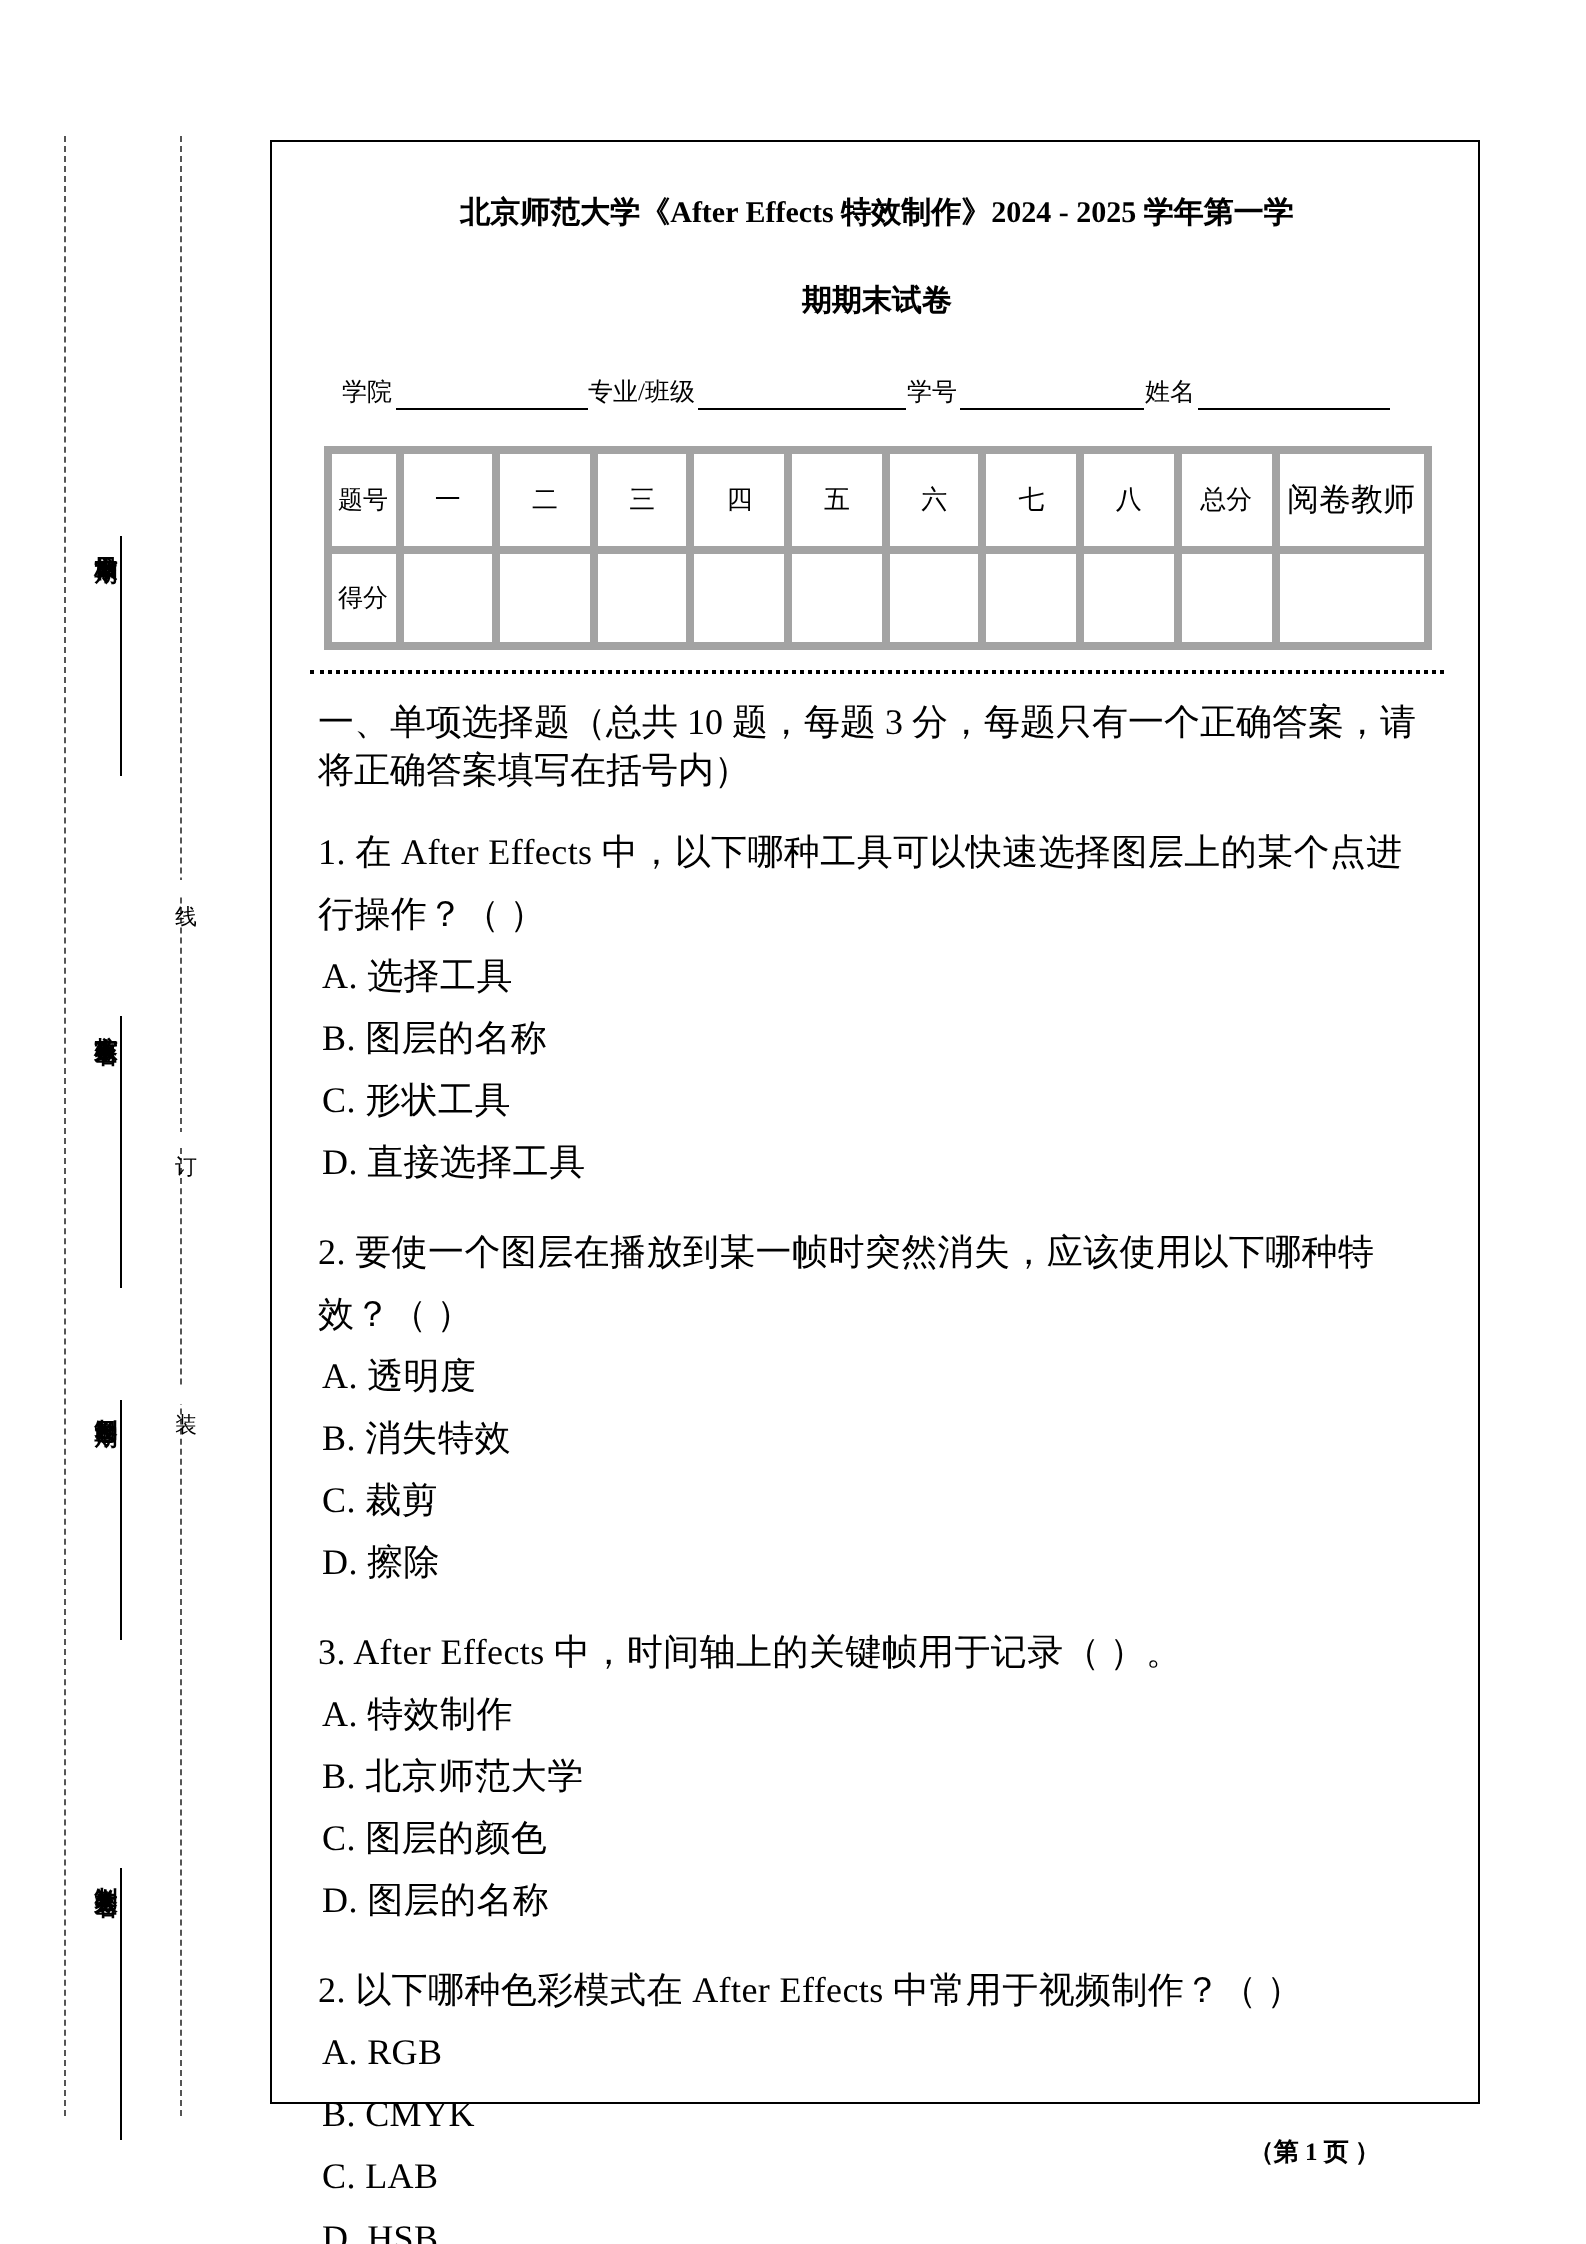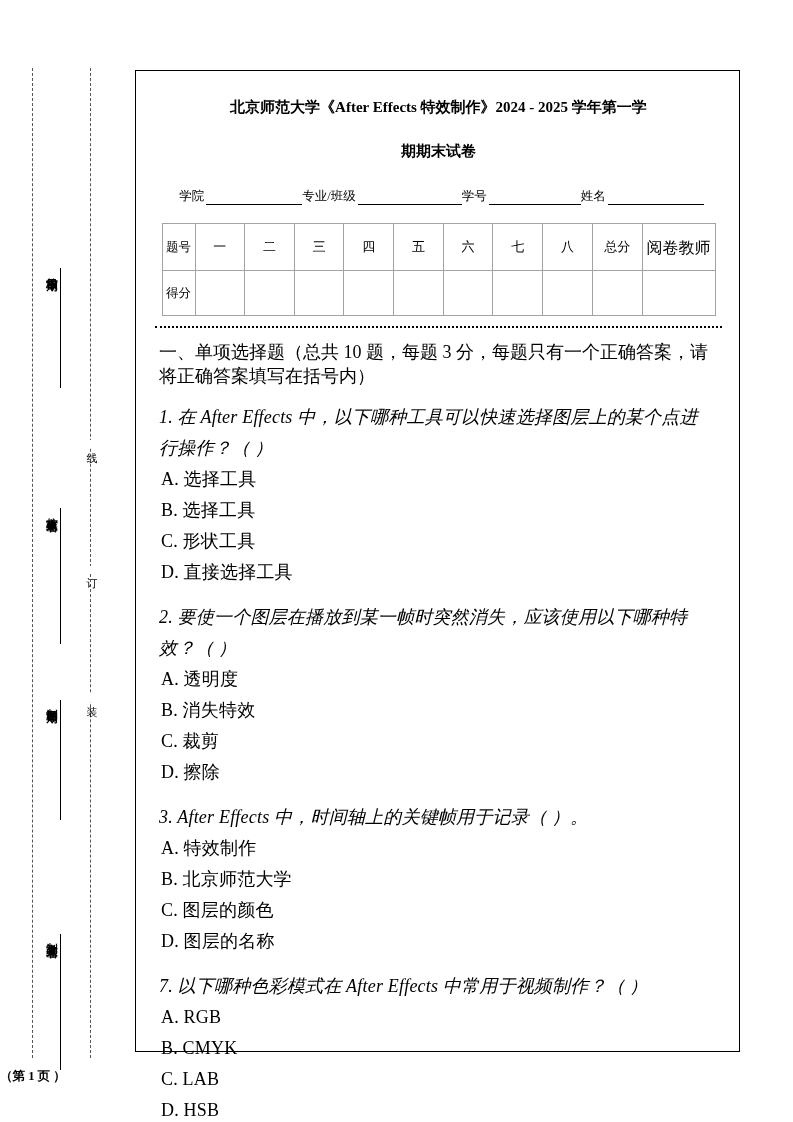--- a/index.html
+++ b/index.html
@@ -87,42 +87,41 @@
   }
 
   
   .fillrow {
     margin-top: 20px;
     padding: 0 18px 0 24px;
     font-size: 12.5px;
     display: flex;
     align-items: flex-end;
     white-space: nowrap;
-    justify-content: center;
   }
   .fillrow .lbl { padding-right: 2px; }
   .fillrow .blank {
     display: inline-block;
     border-bottom: 1px solid #000;
     height: 13px;
   }
   .b1 { width: 96px; }
   .b2 { width: 104px; }
   .b3 { width: 92px; }
   .b4 { width: 96px; }
 
   
   .score-table {
     margin: 18px auto 0 auto;
     border-collapse: collapse;
     width: 554px;
     table-layout: fixed;
   }
   .score-table td {
-    border: 1px solid #a3a3a3;
+    border: 4px solid #a3a3a3;
     text-align: center;
     font-size: 13px;
     height: 26px;
     padding: 0;
   }
   .score-table td.head {
     width: 32px;
     line-height: 15px;
     font-size: 12.5px;
     padding: 2px 0;
@@ -149,34 +148,33 @@
     line-height: 31px;
     font-family: "Liberation Serif", serif;
   }
   .sec-title {
     line-height: 24px;
     margin-bottom: 6px;
   }
   .q {
     margin-top: 14px;
     letter-spacing: 0.2px;
-    font-style: italic;
   }
   .opt {
     margin-left: 2px;
     letter-spacing: 0.2px;
   }
 
   
   .footer {
     position: absolute;
     left: 0;
     top: 1068px;
     width: 690px;
-    text-align: left;
+    text-align: right;
     font-size: 12.5px;
     font-weight: bold;
   }
 </style>
 </head>
 <body>
 
 <div class="left-margin">
   <div class="vline vline-outer"></div>
   <div class="vline vline-inner"></div>
@@ -243,37 +241,37 @@
   </tbody>
     </table>
 
   <div class="dotsep"></div>
 
   <div class="content">
     <div class="sec-title">一、单项选择题（总共 10 题，每题 3 分，每题只有一个正确答案，请将正确答案填写在括号内）</div>
 
     <div class="q">1. 在 After Effects 中，以下哪种工具可以快速选择图层上的某个点进行操作？（   ）</div>
     <div class="opt">A. 选择工具</div>
-    <div class="opt">B. 选择工具</div>
+    <div class="opt">B. 图层的名称</div>
     <div class="opt">C. 形状工具</div>
     <div class="opt">D. 直接选择工具</div>
 
     <div class="q">2. 要使一个图层在播放到某一帧时突然消失，应该使用以下哪种特效？（   ）</div>
     <div class="opt">A. 透明度</div>
     <div class="opt">B. 消失特效</div>
     <div class="opt">C. 裁剪</div>
     <div class="opt">D. 擦除</div>
 
     <div class="q">3. After Effects 中，时间轴上的关键帧用于记录（   ）。</div>
     <div class="opt">A. 特效制作</div>
     <div class="opt">B. 北京师范大学</div>
     <div class="opt">C. 图层的颜色</div>
     <div class="opt">D. 图层的名称</div>
 
-    <div class="q">7. 以下哪种色彩模式在 After Effects 中常用于视频制作？（   ）</div>
+    <div class="q">2. 以下哪种色彩模式在 After Effects 中常用于视频制作？（   ）</div>
     <div class="opt">A. RGB</div>
     <div class="opt">B. CMYK</div>
     <div class="opt">C. LAB</div>
     <div class="opt">D. HSB</div>
   </div>
 </div>
 
 <div class="footer">（第 1 页 ）</div>
 
 </body></html>

